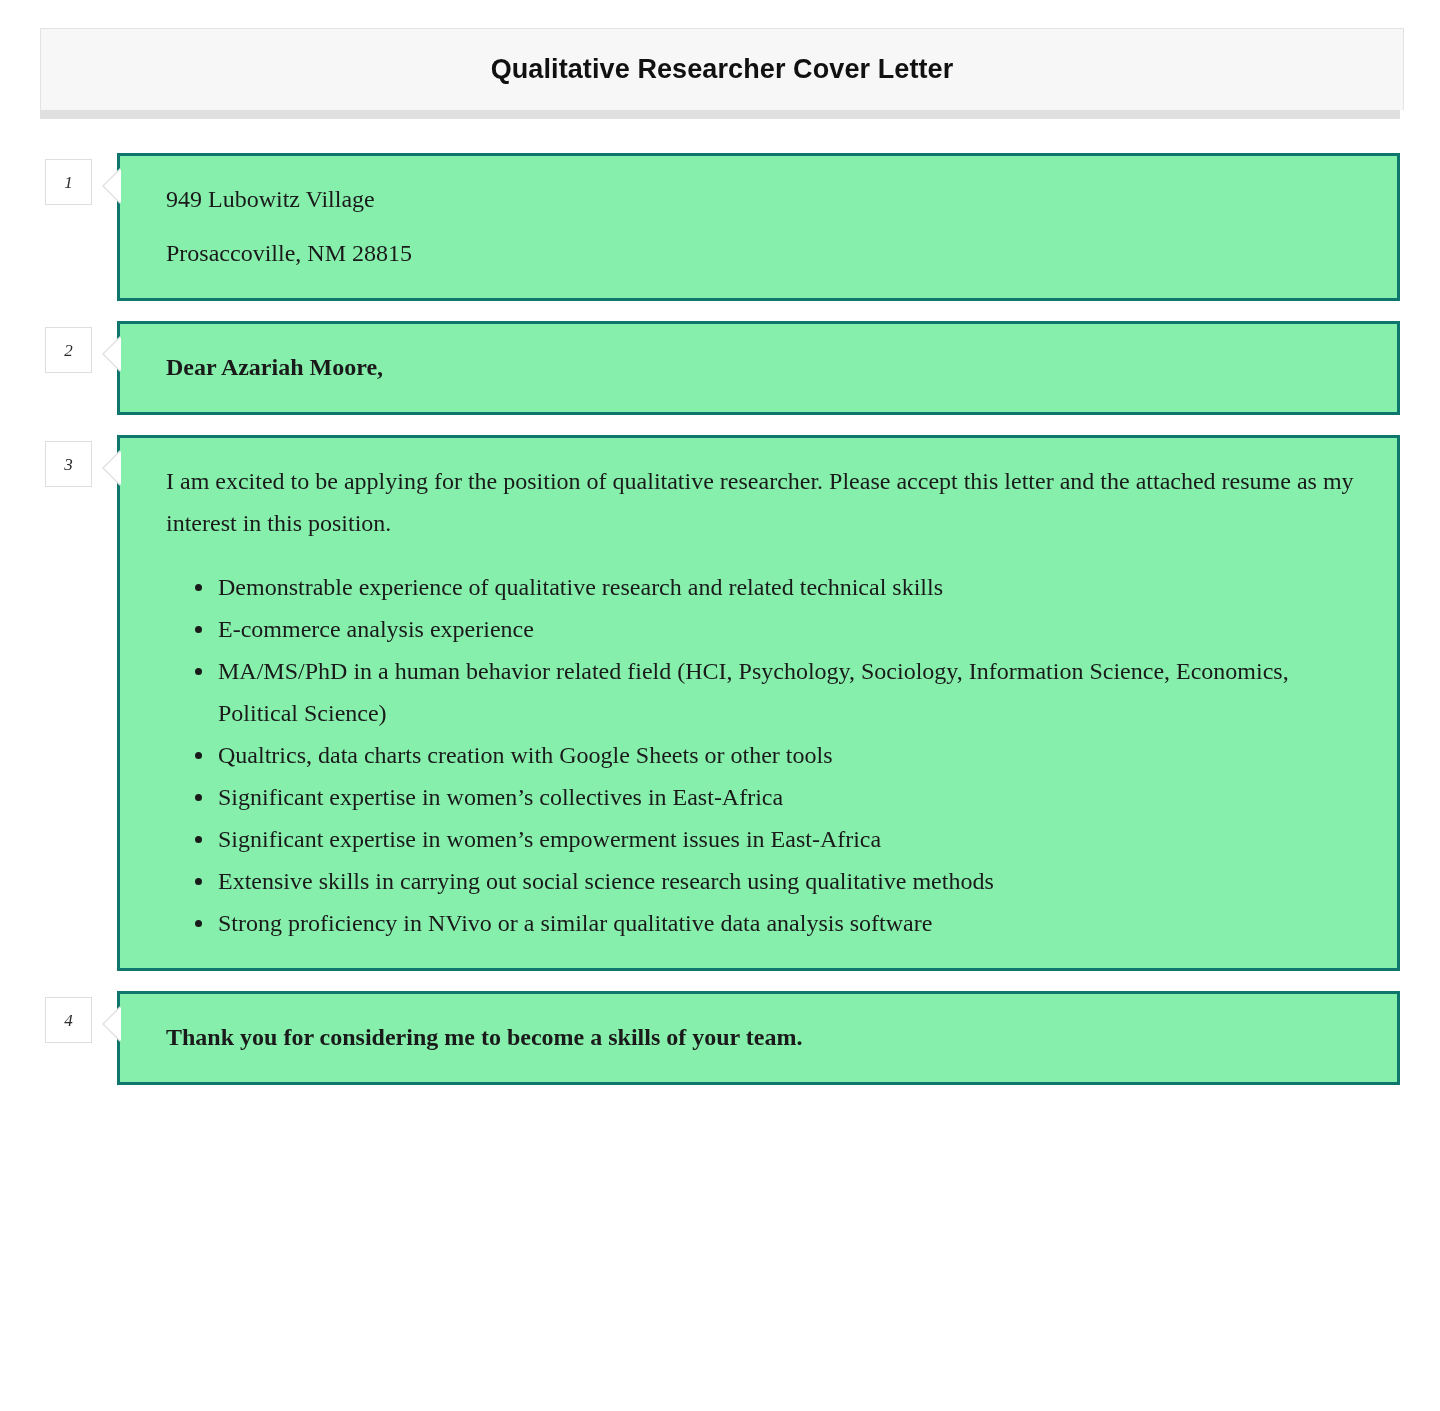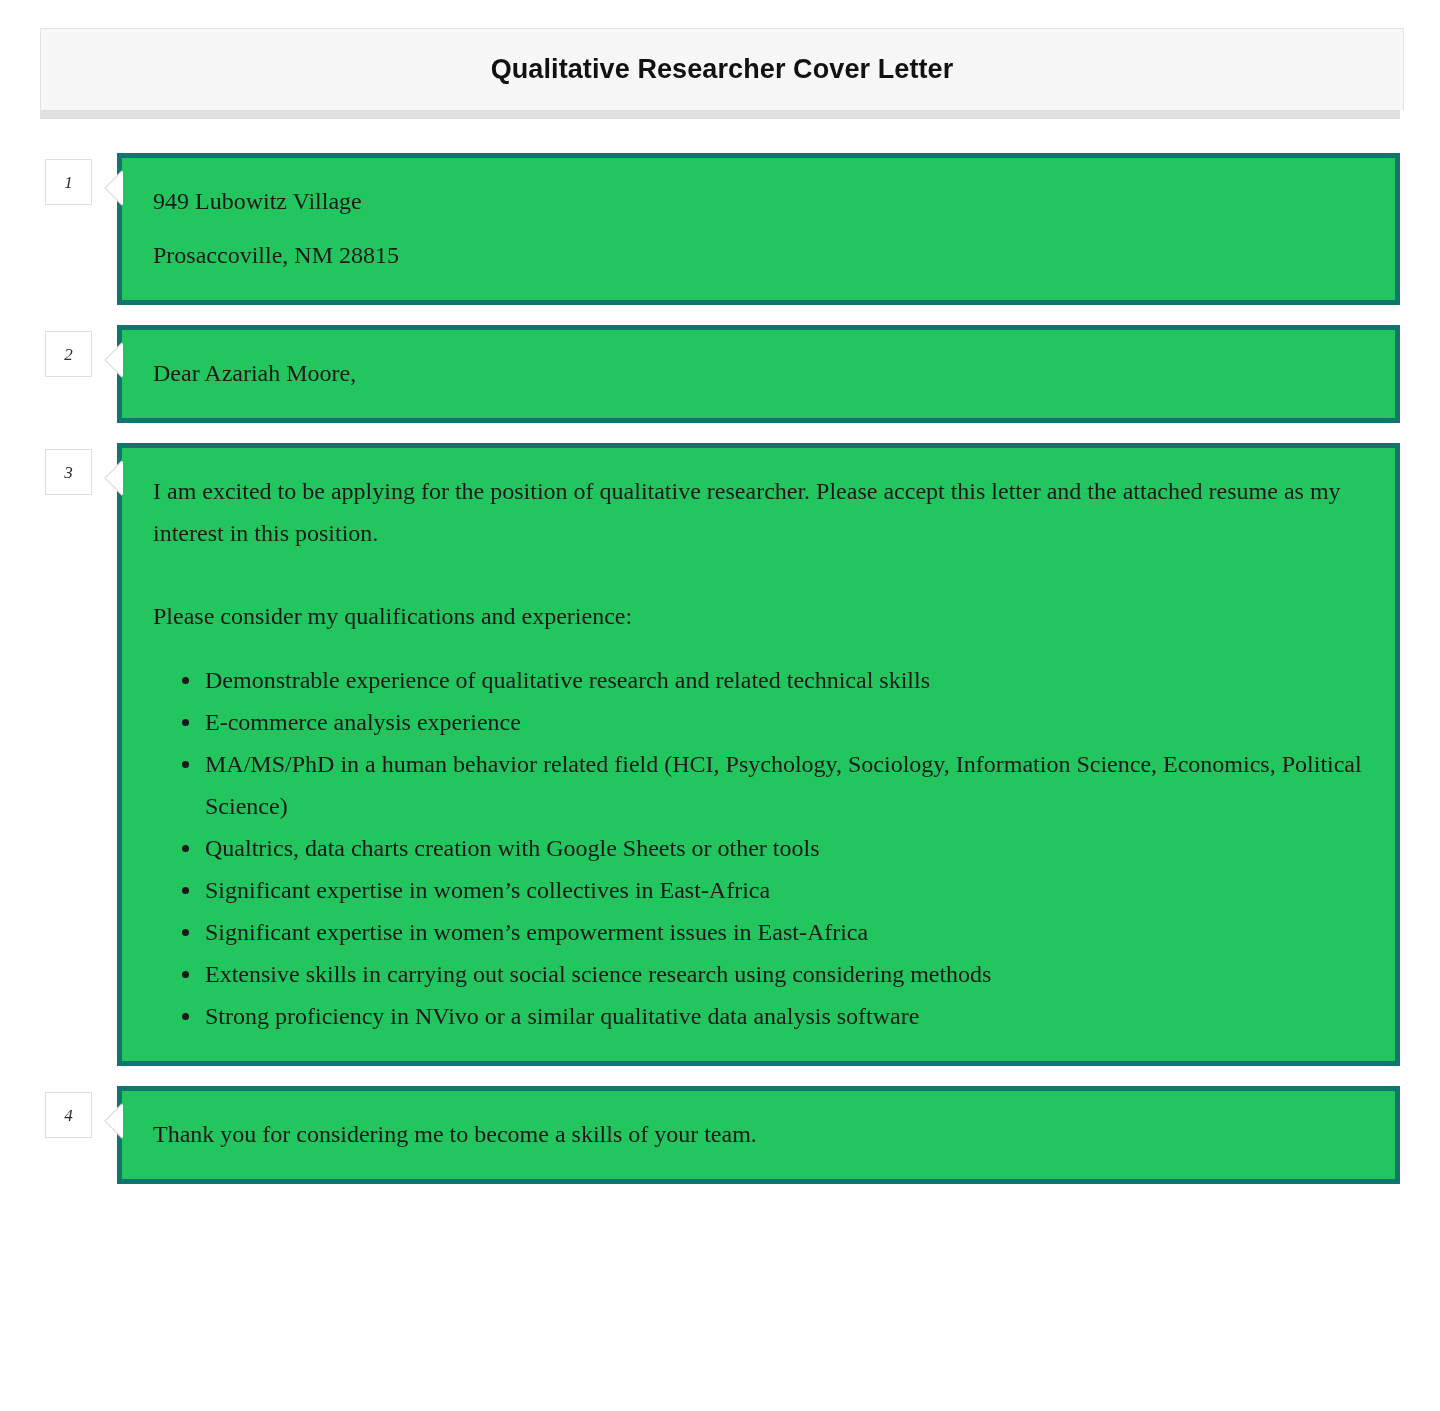--- a/index.html
+++ b/index.html
@@ -79,24 +79,24 @@
     font-family: "Liberation Serif", "DejaVu Serif", serif;
     font-style: italic;
     font-size: 17px;
     color: #2b2b2b;
     line-height: 1;
     user-select: none;
   }
 
   .block-body {
     position: relative;
-    border: 5px solid #0f766e;
-    background: #22c55e;
-    box-sizing: border-box;
-    padding: 22px 28px 24px 31px;
+    border: 3px solid #0f766e;
+    background: #86efac;
+    box-sizing: border-box;
+    padding: 22px 28px 24px 46px;
   }
 
   
   .block-body::before {
     content: "";
     position: absolute;
     left: -18px;
     top: 12px;
     width: 0;
     height: 0;
@@ -123,21 +123,21 @@
     line-height: 42px;
     color: #1a1a1a;
   }
   .block-body p + p {
     margin-top: 41px;
   }
   .block-body p.tight + p.tight {
     margin-top: 12px;
   }
   .block-body p.bold {
-    font-weight: normal;
+    font-weight: bold;
   }
 
   .block-body ul {
     margin: 22px 0 0 0;
     padding-left: 50px;
     list-style-type: disc;
   }
   .block-body ul li {
     font-size: 24px;
     line-height: 42px;
@@ -176,29 +176,28 @@
       <div class="block-badge">2</div>
       <div class="block-body">
         <p class="bold">Dear Azariah Moore,</p>
       </div>
     </div>
 
     <div class="block">
       <div class="block-badge">3</div>
       <div class="block-body">
         <p>I am excited to be applying for the position of qualitative researcher. Please accept this letter and the attached resume as my interest in this position.</p>
-        <p>Please consider my qualifications and experience:</p>
         <ul>
           <li>Demonstrable experience of qualitative research and related technical skills</li>
           <li>E-commerce analysis experience</li>
           <li>MA/MS/PhD in a human behavior related field (HCI, Psychology, Sociology, Information Science, Economics, Political Science)</li>
           <li>Qualtrics, data charts creation with Google Sheets or other tools</li>
           <li>Significant expertise in women’s collectives in East-Africa</li>
           <li>Significant expertise in women’s empowerment issues in East-Africa</li>
-          <li>Extensive skills in carrying out social science research using considering methods</li>
+          <li>Extensive skills in carrying out social science research using qualitative methods</li>
           <li>Strong proficiency in NVivo or a similar qualitative data analysis software</li>
         </ul>
       </div>
     </div>
 
     <div class="block">
       <div class="block-badge">4</div>
       <div class="block-body">
         <p class="bold">Thank you for considering me to become a skills of your team.</p>
       </div>

